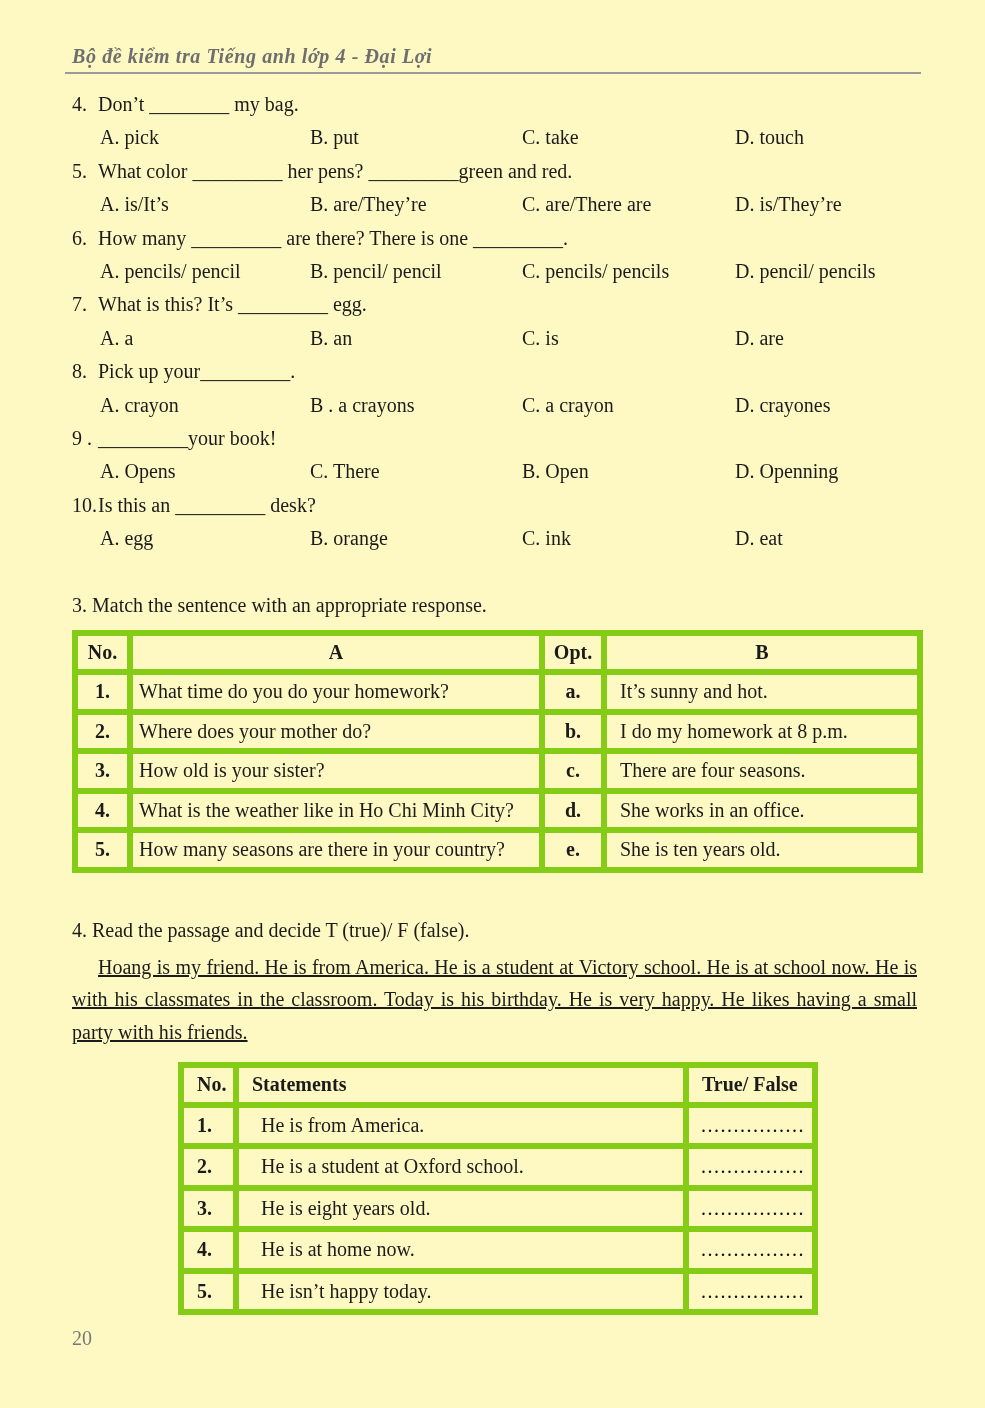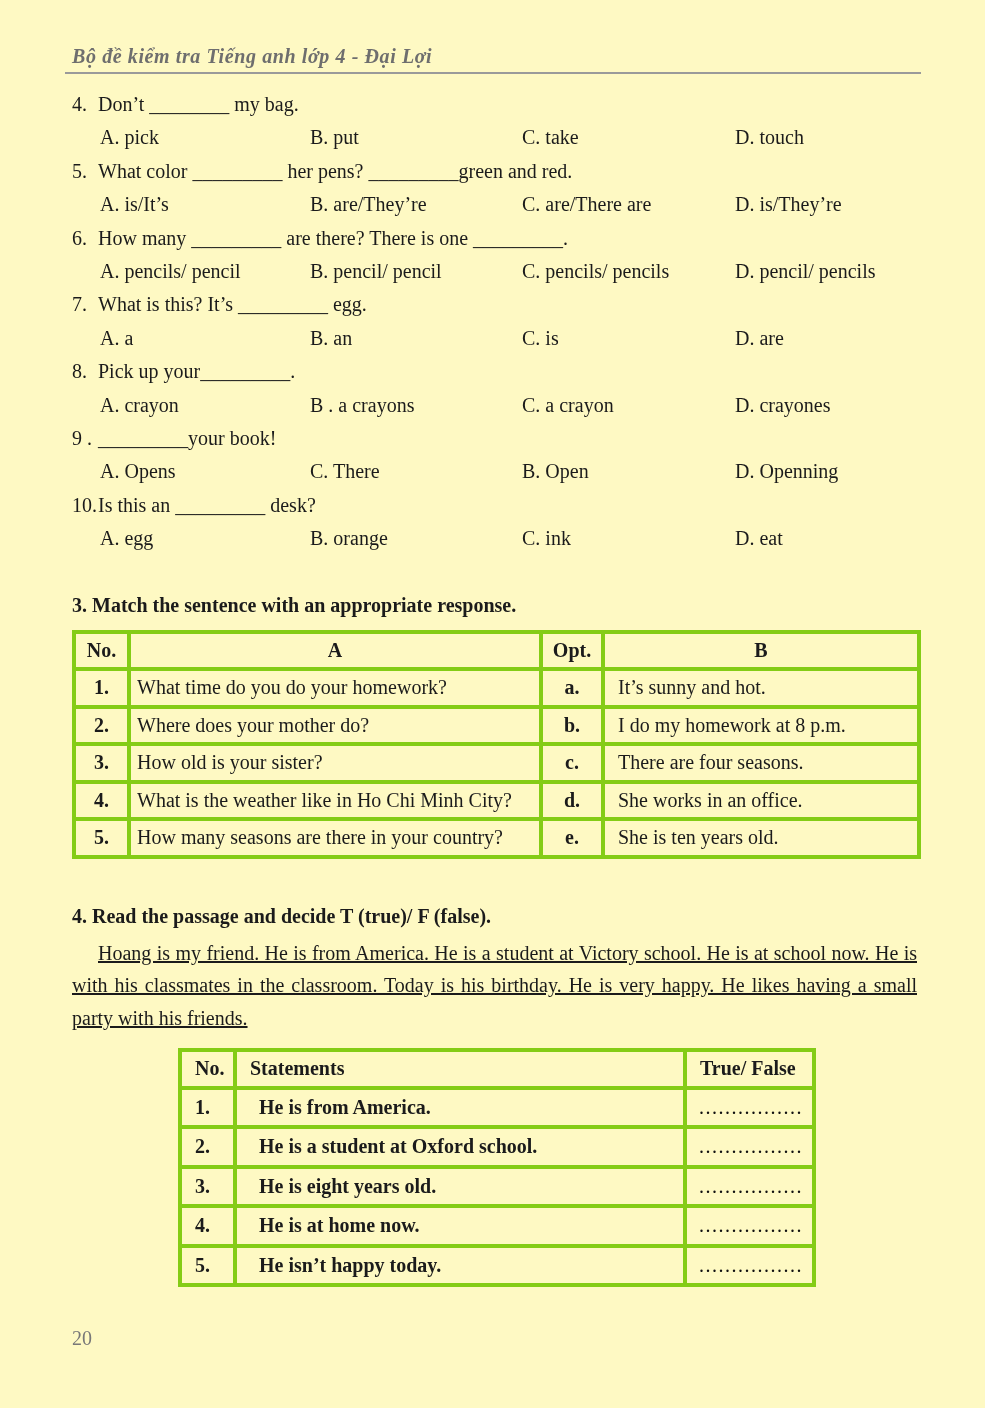--- a/index.html
+++ b/index.html
@@ -55,33 +55,33 @@
     min-width: 26px;
   }
   .q-options {
     display: grid;
     grid-template-columns: 210px 212px 213px auto;
     margin-left: 28px;
     line-height: 33.4px;
   }
   
   .section-heading {
-    font-weight: bold;
+    font-weight: normal;
     font-size: 20px;
     line-height: 26px;
   }
   .s3-heading { margin-top: 36px; }
   .s4-heading { margin-top: 44px; }
   
   table {
     border-collapse: collapse;
     table-layout: fixed;
   }
   table, th, td {
-    border: 4px solid #84cc16;
+    border: 6px solid #84cc16;
   }
   th, td {
     line-height: 33.5px;
     vertical-align: top;
     overflow: hidden;
   }
   .match-table {
     margin-top: 12px;
     width: 845px;
   }
@@ -124,21 +124,20 @@
     text-align: left;
     padding: 0 0 0 13px;
     height: 33px;
   }
   .tf-no {
     font-weight: bold;
     padding-left: 13px;
   }
   .tf-statement {
     padding-left: 22px;
-    font-weight: bold;
   }
   .tf-dots {
     padding-left: 12px;
     letter-spacing: 1.5px;
     color: #111;
   }
   
   .page-number {
     position: absolute;
     left: 72px;

